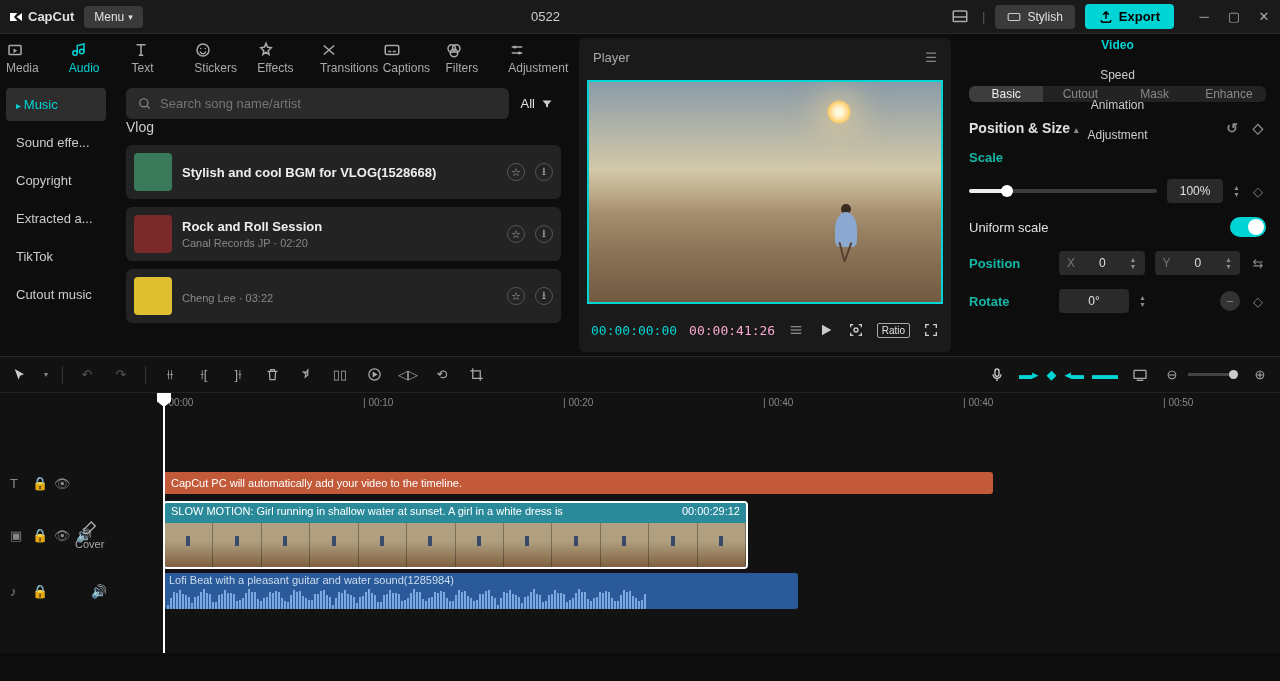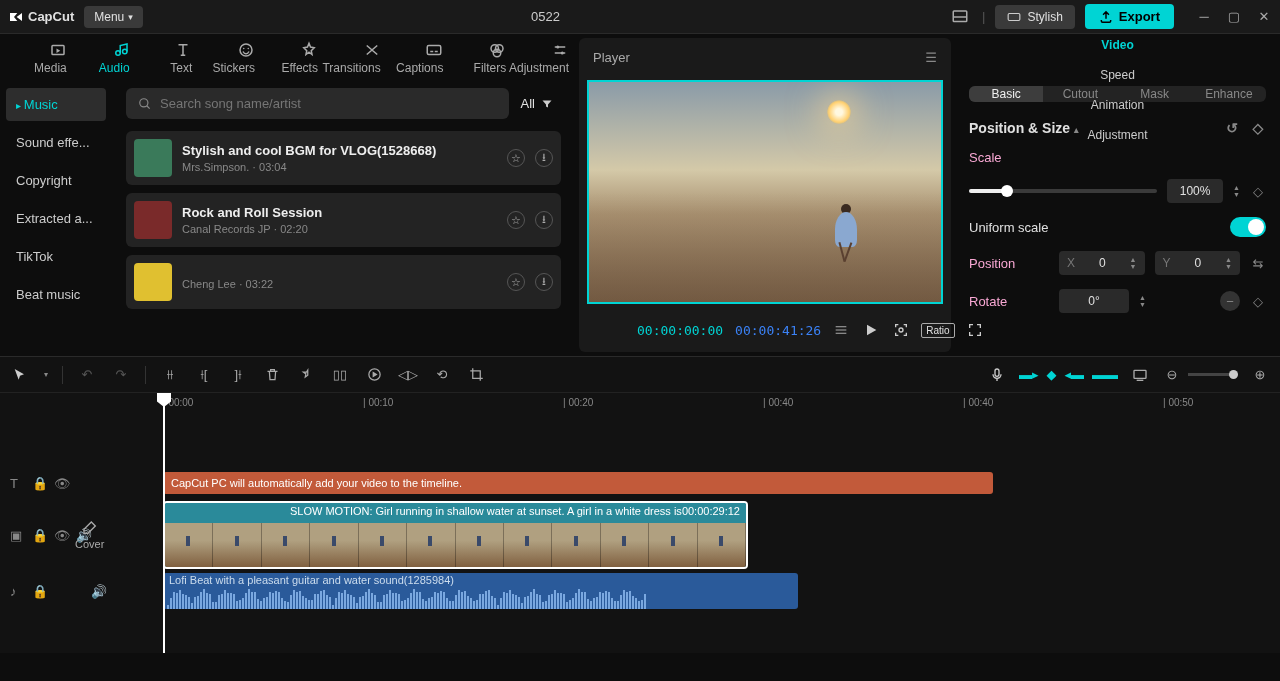--- a/index.html
+++ b/index.html
@@ -12,30 +12,30 @@
 .titlebar-right { display: flex; align-items: center; gap: 10px; }
 .tb-icon-btn { width: 24px; height: 24px; display: flex; align-items: center; justify-content: center; cursor: pointer; color: #aaa; }
 .shortcut-btn { background: #3a3a3a; padding: 5px 12px; border-radius: 4px; display: flex; align-items: center; gap: 6px; cursor: pointer; font-size: 12px; }
 .export-btn { background: #00d4d4; color: #000; padding: 5px 14px; border-radius: 4px; display: flex; align-items: center; gap: 6px; cursor: pointer; font-weight: 600; font-size: 13px; }
 .win-controls { display: flex; gap: 14px; margin-left: 12px; }
 .win-ctrl { width: 16px; height: 16px; cursor: pointer; display: flex; align-items: center; justify-content: center; color: #aaa; }
 
 .main-row { display: flex; height: 322px; }
 .left-panel { width: 575px; display: flex; flex-direction: column; }
 .top-tabs { height: 48px; display: flex; align-items: center; padding: 0 6px; gap: 2px; }
-.top-tab { display: flex; flex-direction: column; align-items: flex-end; justify-content: center; width: 62px; height: 44px; cursor: pointer; color: #aaa; gap: 2px; font-size: 12px; }
+.top-tab { display: flex; flex-direction: column; align-items: flex-start; justify-content: center; width: 62px; height: 44px; cursor: pointer; color: #aaa; gap: 2px; font-size: 12px; }
 .top-tab.active { color: #00d4d4; }
 .top-tab svg { width: 18px; height: 18px; }
 .left-body { flex: 1; display: flex; overflow: hidden; }
 .sidebar { width: 112px; padding: 6px; display: flex; flex-direction: column; gap: 5px; }
 .sidebar-item { padding: 9px 10px; border-radius: 4px; cursor: pointer; font-size: 13px; color: #ccc; white-space: nowrap; overflow: hidden; text-overflow: ellipsis; }
 .sidebar-item.active { background: #2d2d2d; color: #00d4d4; }
 .sidebar-item.active::before { content: "▸ "; font-size: 10px; }
 .content-area { flex: 1; padding: 6px 14px; overflow: hidden; }
-.search-row { display: flex; align-items: center; gap: 4px; margin-bottom: 12px; }
+.search-row { display: flex; align-items: center; gap: 4px; margin-bottom: 0; }
 .search-box { flex: 1; background: #2a2a2a; border-radius: 6px; display: flex; align-items: center; padding: 8px 12px; gap: 8px; color: #888; }
 .search-box input { background: none; border: none; outline: none; color: #ccc; flex: 1; font-size: 13px; }
 .filter-btn { display: flex; align-items: center; gap: 6px; font-size: 13px; cursor: pointer; padding: 6px 8px; }
 .section-title { font-size: 14px; color: #ccc; margin-bottom: 10px; }
 .track-item { display: flex; align-items: center; background: #232323; border-radius: 6px; padding: 8px; margin-bottom: 8px; gap: 10px; cursor: pointer; }
 .track-thumb { width: 38px; height: 38px; border-radius: 4px; flex-shrink: 0; }
 .track-info { flex: 1; overflow: hidden; }
 .track-title { font-size: 13px; font-weight: 600; color: #eee; white-space: nowrap; overflow: hidden; text-overflow: ellipsis; }
 .track-meta { font-size: 11px; color: #888; margin-top: 3px; }
 .track-actions { display: flex; gap: 10px; color: #aaa; }
@@ -46,38 +46,38 @@
 .player-title { font-size: 13px; color: #aaa; }
 .preview { flex: 1; margin: 4px 8px; border: 2px solid #00d4d4; position: relative; background: linear-gradient(to bottom, #8a9ba8 0%, #d4c9a8 40%, #a89070 60%, #705540 100%); overflow: hidden; }
 .sun { position: absolute; top: 18px; right: 90px; width: 24px; height: 24px; background: radial-gradient(circle, #fff8e0 20%, #ffd070 60%, transparent 80%); border-radius: 50%; box-shadow: 0 0 30px 10px rgba(255,220,150,0.5); }
 .figure { position: absolute; bottom: 40px; right: 80px; width: 30px; height: 60px; }
 .figure-body { width: 22px; height: 35px; background: #8aa8d0; border-radius: 50% 50% 20% 20%; position: absolute; top: 10px; left: 4px; }
 .figure-head { width: 10px; height: 10px; background: #3a2a20; border-radius: 50%; position: absolute; top: 2px; left: 10px; }
 .figure-legs { width: 2px; height: 20px; background: #5a4030; position: absolute; bottom: 0; left: 10px; transform: rotate(-15deg); }
 .figure-legs2 { width: 2px; height: 20px; background: #5a4030; position: absolute; bottom: 0; left: 16px; transform: rotate(20deg); }
 .water { position: absolute; bottom: 0; left: 0; right: 0; height: 50%; background: linear-gradient(to bottom, transparent, rgba(120,100,70,0.3)); }
 .player-controls { height: 44px; display: flex; align-items: center; padding: 0 12px; gap: 12px; }
-.time-current { color: #00d4d4; font-size: 13px; font-family: monospace; margin-left: 46px; }
-.time-total { color: #3b82f6; font-size: 13px; font-family: monospace; }
+.time-current { color: #00d4d4; font-size: 13px; font-family: monospace; }
+.time-total { color: #f9a8d4; font-size: 13px; font-family: monospace; }
 .pc-spacer { flex: 1; display:flex; justify-content:center; }
 .pc-btn { cursor: pointer; color: #ccc; width: 20px; height: 20px; display: flex; align-items: center; justify-content: center; }
 .ratio-box { border: 1px solid #aaa; padding: 1px 4px; font-size: 10px; border-radius: 2px; }
 
 .right-panel { width: 325px; padding: 4px 14px; }
 .right-tabs { display: flex; gap: 16px; height: 44px; align-items: center; font-size: 12px; flex-direction: column; }
 .right-tab { cursor: pointer; color: #ccc; }
 .right-tab.active { color: #00d4d4; font-weight:600; }
 .sub-tabs { display: flex; background: #232323; border-radius: 6px; overflow: hidden; margin-top: 4px; }
 .sub-tab { flex: 1; text-align: center; padding: 1px 0; font-size: 12px; cursor: pointer; color: #888; }
 .sub-tab.active { background: #3d3d3d; color: #eee; }
 .prop-section { margin-top: 18px; }
 .prop-header { display: flex; align-items: center; justify-content: space-between; font-size: 14px; font-weight: 600; margin-bottom: 14px; }
 .prop-header-icons { display: flex; gap: 10px; color: #888; }
 .prop-row { display: flex; align-items: center; gap: 10px; margin-bottom: 14px; font-size: 13px; }
-.prop-label { width: 80px; color: #f9a8d4; }
+.prop-label { width: 80px; color: #14b8a6; font-weight: bold; }
 .slider { flex: 1; height: 4px; background: #3a3a3a; border-radius: 2px; position: relative; }
 .slider-fill { position: absolute; height: 100%; background: #eee; border-radius: 2px; width: 20%; }
 .slider-thumb { position: absolute; width: 12px; height: 12px; background: #fff; border-radius: 50%; top: -4px; left: 20%; margin-left: -6px; }
 .value-box { background: #2a2a2a; padding: 5px 10px; border-radius: 4px; font-size: 12px; min-width: 56px; text-align: center; display: flex; align-items: center; justify-content: center; gap: 4px; }
 .stepper { display: flex; flex-direction: column; gap: 0px; color: #888; font-size: 7px; line-height:7px;}
 .toggle { width: 36px; height: 20px; background: #00d4d4; border-radius: 10px; position: relative; cursor: pointer; }
 .toggle-thumb { width: 16px; height: 16px; background: #fff; border-radius: 50%; position: absolute; top: 2px; right: 2px; }
 .xy-input { display: flex; align-items: center; gap: 6px; background: #2a2a2a; padding: 5px 8px; border-radius: 4px; flex:1; }
 .xy-label { color: #777; font-size: 12px; }
 .xy-val { flex: 1; text-align: center; font-size: 12px; }
@@ -102,21 +102,21 @@
 .track-row { display: flex; align-items: center; height: 32px; position: relative; }
 .track-row.tall { height: 72px; }
 .track-row.med { height: 40px; }
 .track-header { width: 115px; display: flex; align-items: center; gap: 8px; padding: 0 10px; color: #888; justify-content: flex-start; height:100%;}
 .track-header svg, .track-header .th-icon { width: 14px; height: 14px; }
 .track-content { flex: 1; position: relative; height: 100%; }
 .cover-btn { position: absolute; left: -40px; top: 50%; transform: translateY(-50%); display: flex; flex-direction: column; align-items: center; gap: 2px; color: #aaa; font-size: 11px; cursor:pointer;}
 
 .clip-text { position: absolute; left: 48px; width: 830px; height: 22px; background: #c25a3a; border-radius: 3px; padding: 2px 8px; font-size: 11px; color: #fff; display: flex; align-items: center; top: 5px;}
 .clip-video1 { position: absolute; left: 48px; width: 585px; height: 68px; border: 2px solid #fff; border-radius: 4px; background: #1a6a7a; overflow: hidden; top: 2px;}
-.clip-video1-label { position: absolute; top: 0; left: 0; right: 0; height: 20px; background: #2a8a9a; padding: 2px 6px; font-size: 11px; color: #fff; display:flex; justify-content:flex-end;}
+.clip-video1-label { position: absolute; top: 0; left: 0; right: 0; height: 20px; background: #2a8a9a; padding: 2px 6px; font-size: 11px; color: #fff; display:flex; justify-content:space-between;}
 .clip-thumbs { position: absolute; top: 20px; left: 0; right: 0; bottom: 0; display: flex; }
 .clip-thumb { flex: 1; background: linear-gradient(to bottom, #b0a080 40%, #806040 100%); border-right: 1px solid rgba(0,0,0,0.3); position:relative;}
 .clip-thumb::after{content:"";position:absolute;top:30%;left:45%;width:4px;height:10px;background:#3a4a6a;}
 .clip-video2 { position: absolute; left: 638px; width: 240px; height: 68px; background: #1a6a7a; border-radius: 3px; overflow: hidden; top:2px;}
 .clip-video2-label { position: absolute; top: 0; left: 0; right: 0; height: 20px; background: #2a8a9a; padding: 2px 6px; font-size: 11px; color: #fff; white-space:nowrap; overflow:hidden;}
 .clip-thumb2 { flex: 1; background: linear-gradient(to bottom, #4a8ad0 50%, #fff 50%, #fff 55%, #4a8ad0 55%); border-right: 1px solid rgba(0,0,0,0.3);}
 .clip-audio { position: absolute; left: 48px; width: 635px; height: 36px; background: #2a5a9a; border-radius: 3px; top:2px; overflow:hidden;}
 .clip-audio-label { padding: 1px 6px; font-size: 11px; color: #cde; }
 .waveform { position: absolute; bottom: 0; left: 0; right: 0; height: 18px; display: flex; align-items: flex-end; gap:1px; padding: 0 4px;}
 .wave-bar { width: 2px; background: #7aa8e0; }
@@ -240,44 +240,44 @@
           <span>Adjustment</span>
         </div>
       </div>
     <div class="left-body">
       <div class="sidebar" id="sidebar">
           <div class="sidebar-item active">Music</div>
           <div class="sidebar-item">Sound effe...</div>
           <div class="sidebar-item">Copyright</div>
           <div class="sidebar-item">Extracted a...</div>
           <div class="sidebar-item">TikTok</div>
-          <div class="sidebar-item">Beat music</div>
+          <div class="sidebar-item">Cutout music</div>
         </div>
       <div class="content-area">
         <div class="search-row">
           <div class="search-box">
             <svg width="14" height="14" viewBox="0 0 24 24" fill="none" stroke="#888" stroke-width="2">
                 <circle cx="10" cy="10" r="7"></circle>
                 <line x1="20" y1="20" x2="15" y2="15"></line>
               </svg>
             <input placeholder="Search song name/artist" style="">
           </div>
           <div class="filter-btn">
             <span>All</span>
             <svg width="12" height="12" viewBox="0 0 24 24" fill="#ccc">
                 <path d="M3 5h18l-7 8v6l-4-2v-4z"></path>
               </svg>
           </div>
         </div>
+        <div class="section-title">Vlog</div>
         <div id="track-list">
             <div class="track-item">
               <div class="track-thumb" style="background:#3a7a5a;"></div>
               <div class="track-info">
                 <div class="track-title">Stylish and cool BGM for VLOG(1528668)</div>
-                <div class="track-meta">Mrs.Simpson. · 03:04</div>
               </div>
               <div class="track-actions">
                 <span>☆</span>
                 <span>⭳</span>
               </div>
             </div>
             <div class="track-item">
               <div class="track-thumb" style="background:#7a2a2a;"></div>
               <div class="track-info">
                 <div class="track-title">Rock and Roll Session</div>

